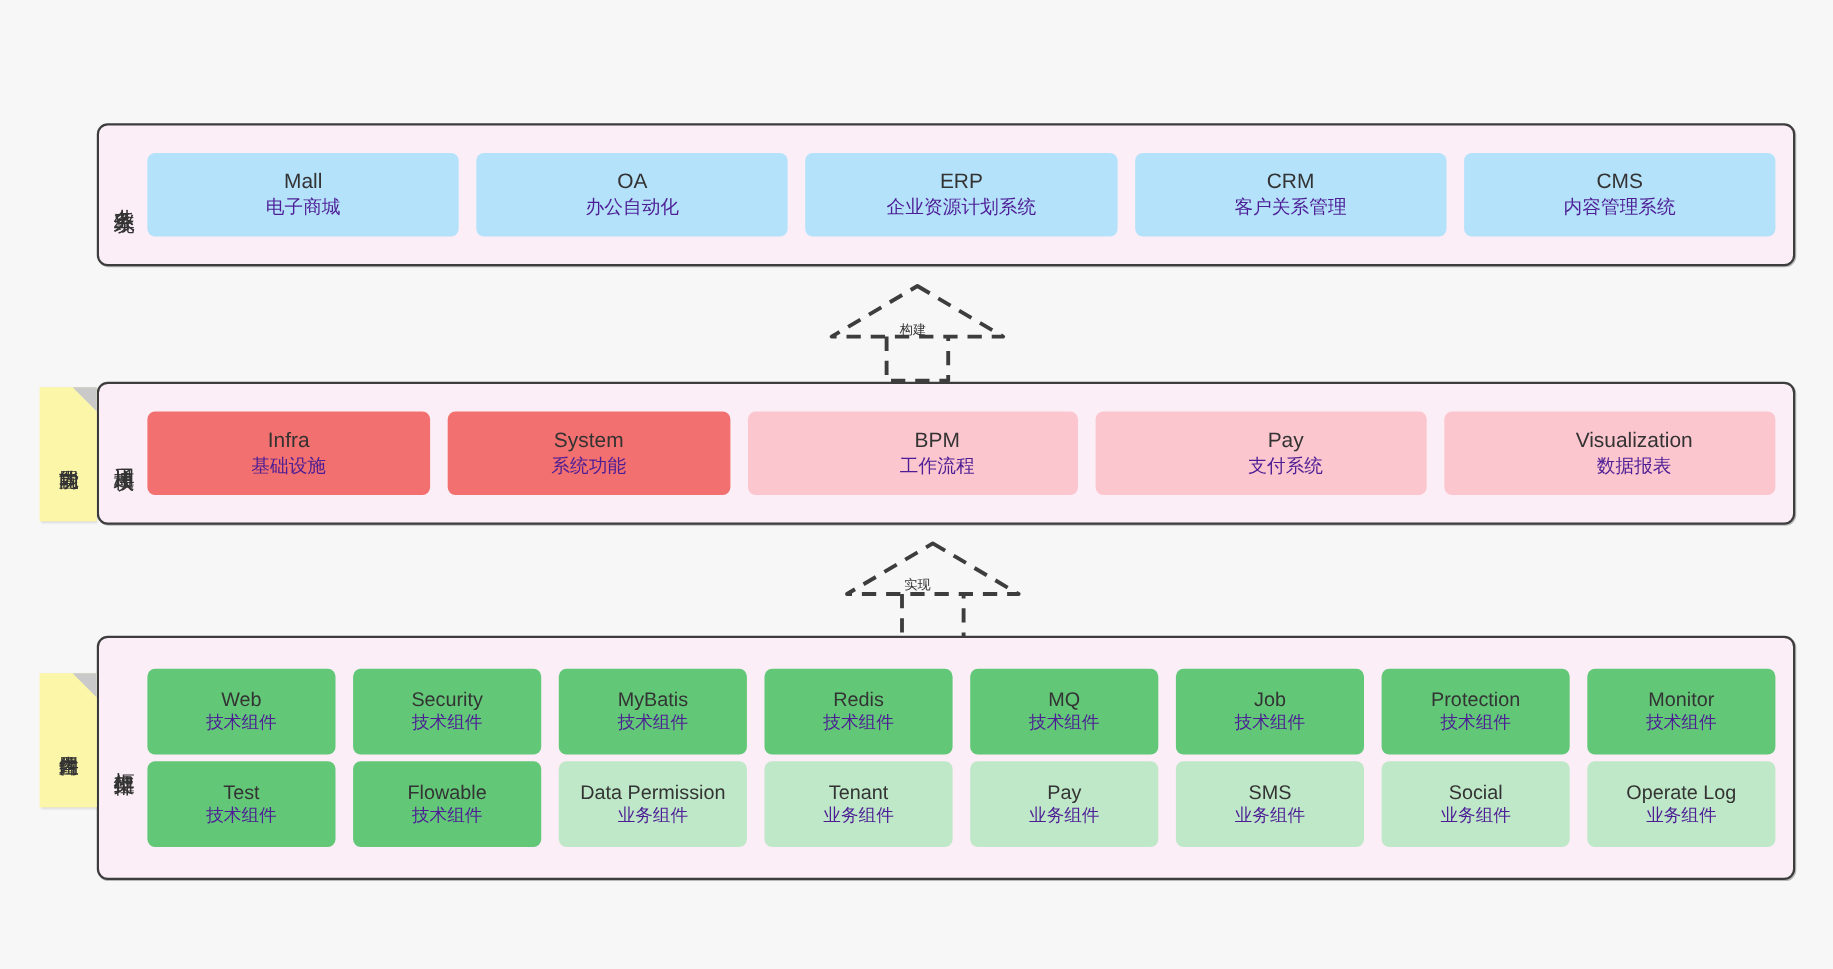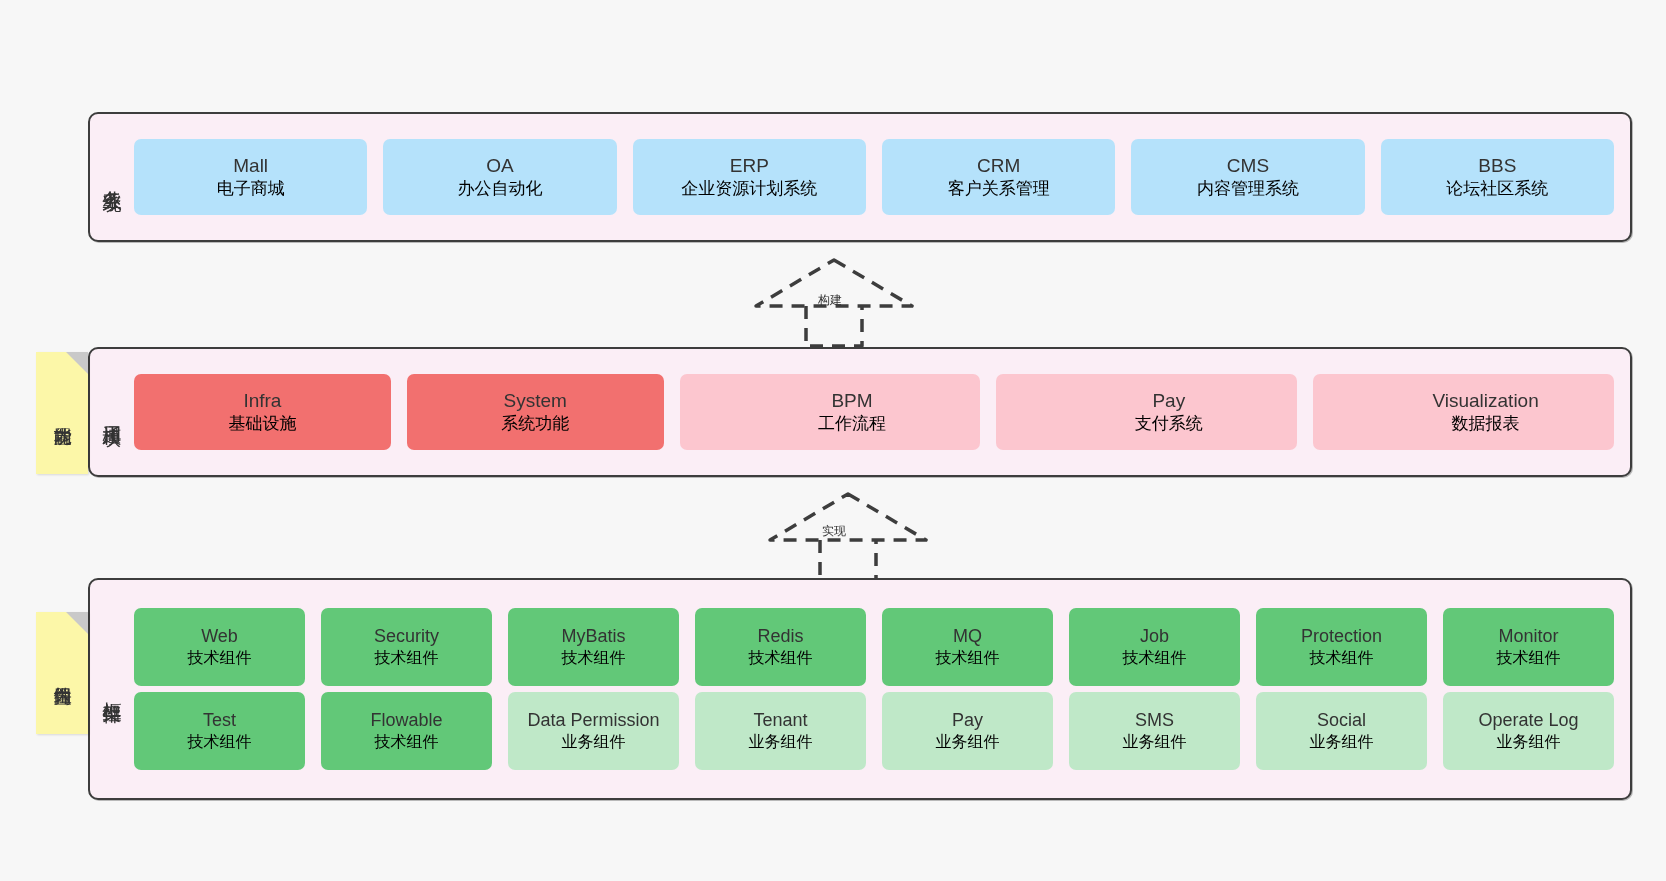--- a/index.html
+++ b/index.html
@@ -79,21 +79,21 @@
     line-height: 1.28;
     padding: 6px 4px;
     user-select: none;
   }
   .card .en {
     font-size: 19px;
     color: #333333;
   }
   .card .cn {
     font-size: 17px;
-    color: #000000;
+    color: #4c1d95;
   }
 
   .card.blue      { background: #b5e2fb; }
   .card.red       { background: #f2706f; }
   .card.pink      { background: #fcc6cf; padding-left: 48px; }
   .card.green     { background: #62c878; }
   .card.lightgreen{ background: #bfe8c8; }
 
   
   #layer-business {
@@ -189,24 +189,20 @@
           <span class="cn">企业资源计划系统</span>
         </div>
         <div class="card blue">
           <span class="en">CRM</span>
           <span class="cn">客户关系管理</span>
         </div>
         <div class="card blue">
           <span class="en">CMS</span>
           <span class="cn">内容管理系统</span>
         </div>
-        <div class="card blue">
-          <span class="en">BBS</span>
-          <span class="cn">论坛社区系统</span>
-        </div>
       </div>
     </div>
   </div>
 
   <div class="uml-arrow" id="arrow-build">
     <svg width="160" height="92" viewBox="0 0 160 92" fill="none">
 
       <path d="M80 4 L158 50 L2 50 Z" stroke="#3d3d3d" stroke-width="3.5" fill="#f7f7f7" stroke-dasharray="13 9" stroke-linejoin="round"></path>
 
       <path d="M52 50 L52 90 L108 90 L108 50" stroke="#3d3d3d" stroke-width="3.5" fill="none" stroke-dasharray="13 9" stroke-linejoin="round"></path>

